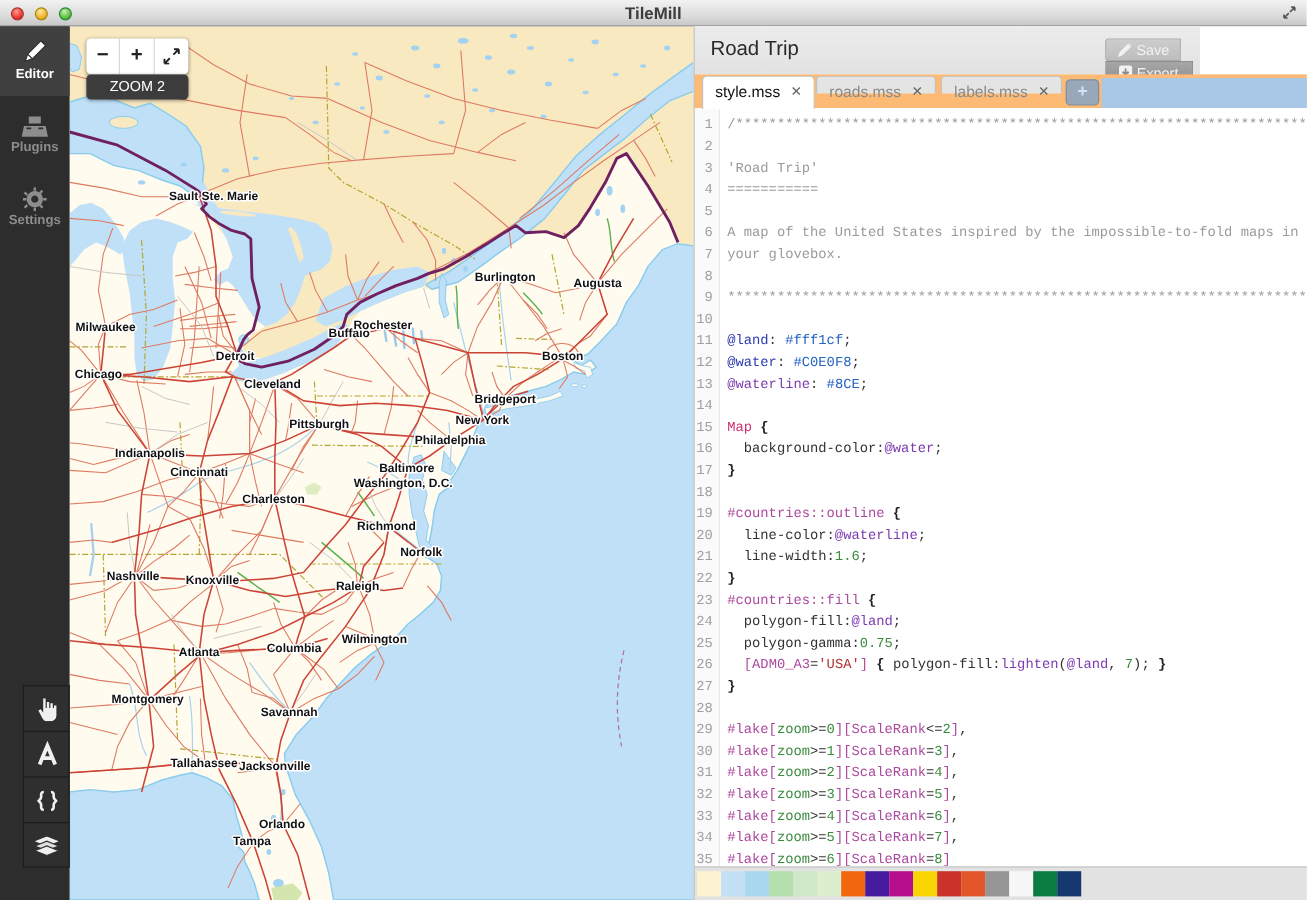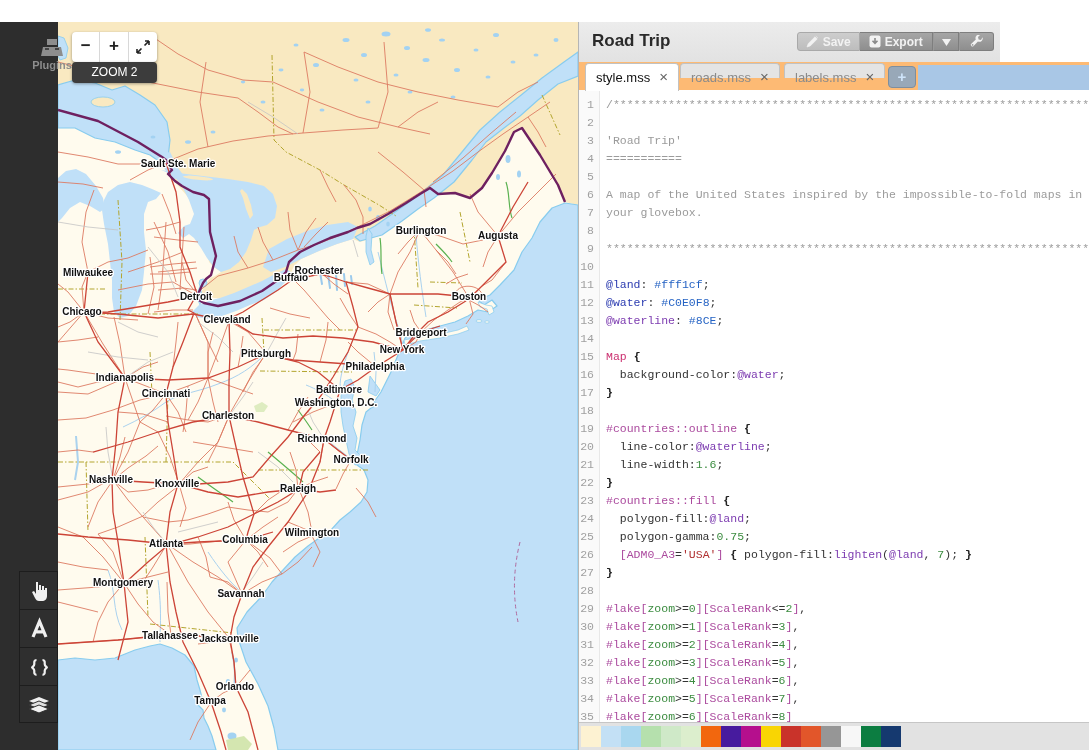--- a/index.html
+++ b/index.html
@@ -38,23 +38,23 @@
   #zoomctl { position:absolute; left:72px; top:32px; width:85px; height:30px; background:#fff;
     border-radius:4px; box-shadow:0 1px 3px rgba(0,0,0,.4); display:flex; }
   #zoomctl .zb { width:29px; height:30px; border-right:1px solid #d8d8d8; color:#222;
     font-size:17px; line-height:28px; text-align:center; font-weight:bold; }
   #zoomctl .zb:last-child { border-right:none; }
   #zoomtip { position:absolute; left:72px; top:62px; width:85px; height:21px; background:#3c3c3c;
     color:#fff; font-size:12px; line-height:21px; text-align:center; border-radius:4px; box-shadow:0 1px 3px rgba(0,0,0,.35); }
 
   
   #panel { position:absolute; left:578px; top:22px; width:511px; height:728px; background:#fff; border-left:1px solid #b5b5b5; }
-  #phead { position:absolute; left:0; top:0; width:421px; height:40px; background:linear-gradient(#ececec,#e2e2e2);font-weight:bold; }
+  #phead { position:absolute; left:0; top:0; width:421px; height:40px; background:linear-gradient(#ececec,#e2e2e2); }
   #ptitle { position:absolute; left:13px; top:9px; font-size:17px; color:#2a2a2a; }
-  #pbtns { position:absolute; right:6px; top:10px; height:19px; display:flex; font-size:12px; }
+  #pbtns { position:absolute; right:6px; top:10px; height:19px; display:flex; font-size:12px;flex-direction:column; }
   .pb { height:19px; line-height:19px; color:#f2f2f2; text-align:center; }
   #pb-save { width:63px; background:linear-gradient(#cdcdcd,#bdbdbd); border-radius:3px 0 0 3px; border:1px solid #a9a9a9; }
   #pb-export { width:73px; background:linear-gradient(#a6a6a6,#8e8e8e); border:1px solid #7e7e7e; border-left:none; }
   #pb-arrow { width:26px; background:linear-gradient(#a6a6a6,#8e8e8e); border:1px solid #7e7e7e; border-left:1px solid #999; }
   #pb-wrench { width:35px; background:linear-gradient(#a6a6a6,#8e8e8e); border:1px solid #7e7e7e; border-left:1px solid #999; border-radius:0 3px 3px 0; }
 
   
   #tabs { position:absolute; left:0; top:40px; width:511px; height:28px; background:#fdba74; }
   .tab { position:absolute; top:1px; height:15px; border:1px solid #c2c2c2; border-bottom:none;
     border-radius:4px 4px 0 0; font-size:13px; line-height:26px; padding:0 10px; color:#8a8a8a; background:#e4e4e4; }
@@ -467,29 +467,52 @@
       <text x="65" y="564">Montgomery</text>
       <text x="183" y="575">Savannah</text>
       <text x="112" y="617">Tallahassee</text>
       <text x="171" y="620">Jacksonville</text>
       <text x="177" y="668">Orlando</text>
       <text x="152" y="682">Tampa</text>
     </g>
   </svg>
   </div>
 
+  <div id="titlebar">
+    <div class="title">TileMill</div>
+    <div class="tl" id="tl-r"></div>
+      <div class="tl" id="tl-y"></div>
+      <div class="tl" id="tl-g"></div>
+    <svg id="fsicon" viewBox="0 0 13 13">
+        <path d="M2 11 L6 7 M2 11 l3 0 M2 11 l0 -3 M11 2 L7 6 M11 2 l-3 0 M11 2 l0 3" stroke="#555" stroke-width="1.4" fill="none"></path>
+      </svg>
+  </div>
 
   <div id="sidebar">
-    <div class="sbitem" style="padding-top:16px; height:60px;margin-left:23px;">
+    <div class="sbitem active" style="padding-top:10px; height:58px;">
+      <svg width="22" height="22" viewBox="0 0 22 22">
+          <path d="M3 19 l2-6 11-11 4 4 -11 11 z M5 13 l4 4" fill="#fff" stroke="#2d2d2d" stroke-width="1"></path>
+        </svg>
+      <span class="sblabel">Editor</span>
+    </div>
+    <div class="sbitem" style="padding-top:16px; height:60px;">
       <svg width="22" height="19" viewBox="0 0 22 19">
           <path d="M6 1 L16 1 L16 7 L6 7 Z" fill="#8d8d8d"></path>
           <path d="M2 9 L20 9 L22 18 L0 18 Z" fill="#8d8d8d"></path>
           <path d="M4 11 l4 0 M14 11 l4 0" stroke="#2d2d2d" stroke-width="1.6"></path>
         </svg>
       <span class="sblabel">Plugins</span>
+    </div>
+    <div class="sbitem" style="padding-top:16px; height:60px;">
+      <svg width="20" height="20" viewBox="0 0 20 20">
+          <path d="M10 2 L12 2 L12.6 4.4 L15 5.4 L17.2 4 L18.6 5.4 L17.2 7.6 L18.2 10 L20 10.6 L20 12.6 M10 2 L8 2 L7.4 4.4 L5 5.4 L2.8 4 L1.4 5.4 L2.8 7.6 L1.8 10 L0 10.6" fill="none"></path>
+          <path d="M10 3.2 a6.8 6.8 0 1 0 0.01 0 Z M10 7 a3 3 0 1 1 -0.01 0 Z" fill="#8d8d8d" fill-rule="evenodd"></path>
+          <path d="M9 0 h2 v3 h-2 z M9 17 h2 v3 h-2 z M0 9 h3 v2 h-3 z M17 9 h3 v2 h-3 z M2.2 3.6 l2.2 2.2 -1.4 1.4 -2.2 -2.2 z M15.6 2.2 l1.4 1.4 -2.2 2.2 -1.4 -1.4 z M3 14.2 l1.4 1.4 -2.2 2.2 -1.4 -1.4 z M15 14.2 l2.2 2.2 -1.4 1.4 -2.2 -2.2 z" fill="#8d8d8d"></path>
+        </svg>
+      <span class="sblabel">Settings</span>
     </div>
 
     <div class="tools">
       <div class="toolbtn">
           <svg width="18" height="20" viewBox="0 0 18 20" style="margin:9px auto 0">
             <path d="M6 1 l2 0 0 8 1 0 0-5 2 0 0 5 1 0 0-4 2 0 0 4 1 0 0-2 2 0 0 8 c0 3-2 5-5 5 l-3 0 c-2 0-3-1-4-3 l-3-6 2-1 2 3 z" fill="#f0f0f0"></path>
           </svg>
         </div>
       <div class="toolbtn">
           <svg width="39" height="38" viewBox="0 0 39 38">

